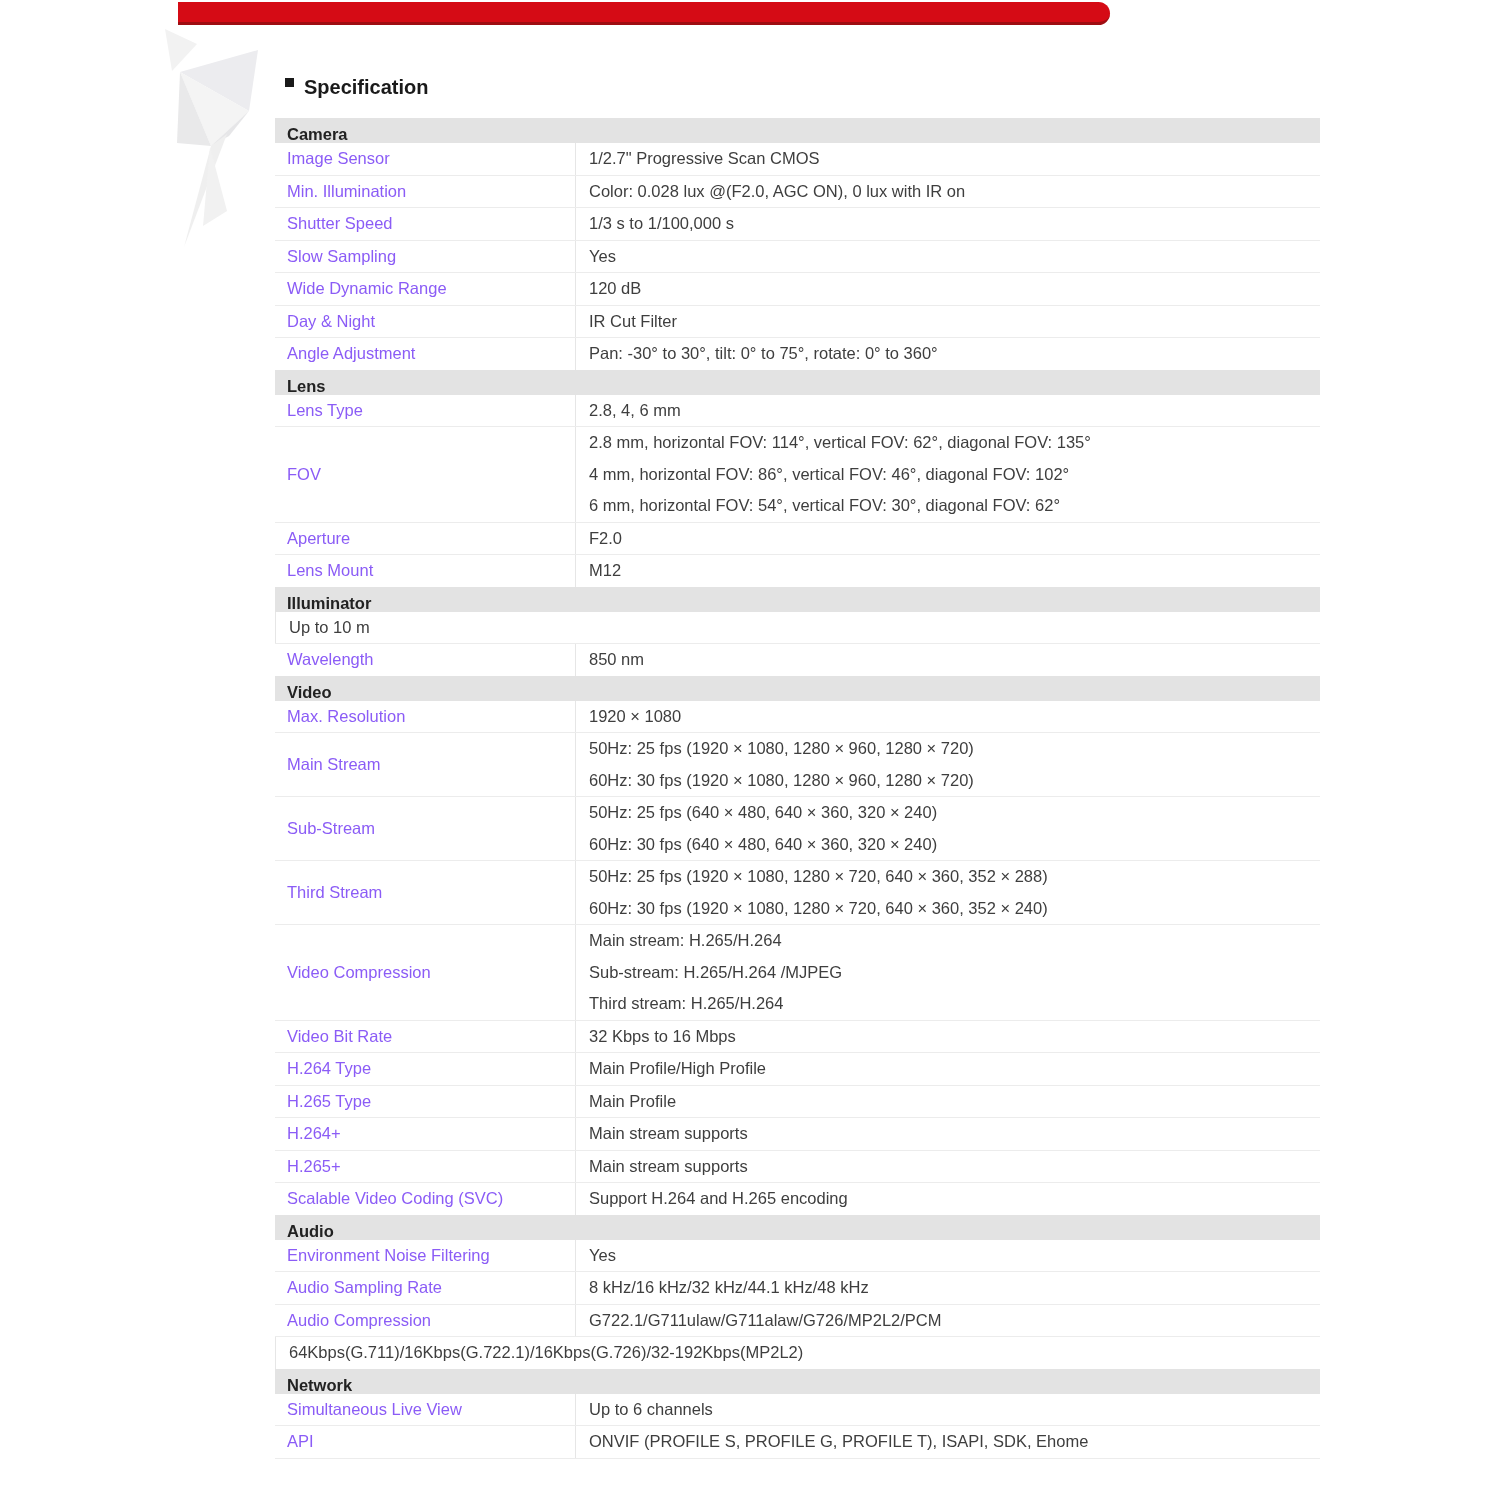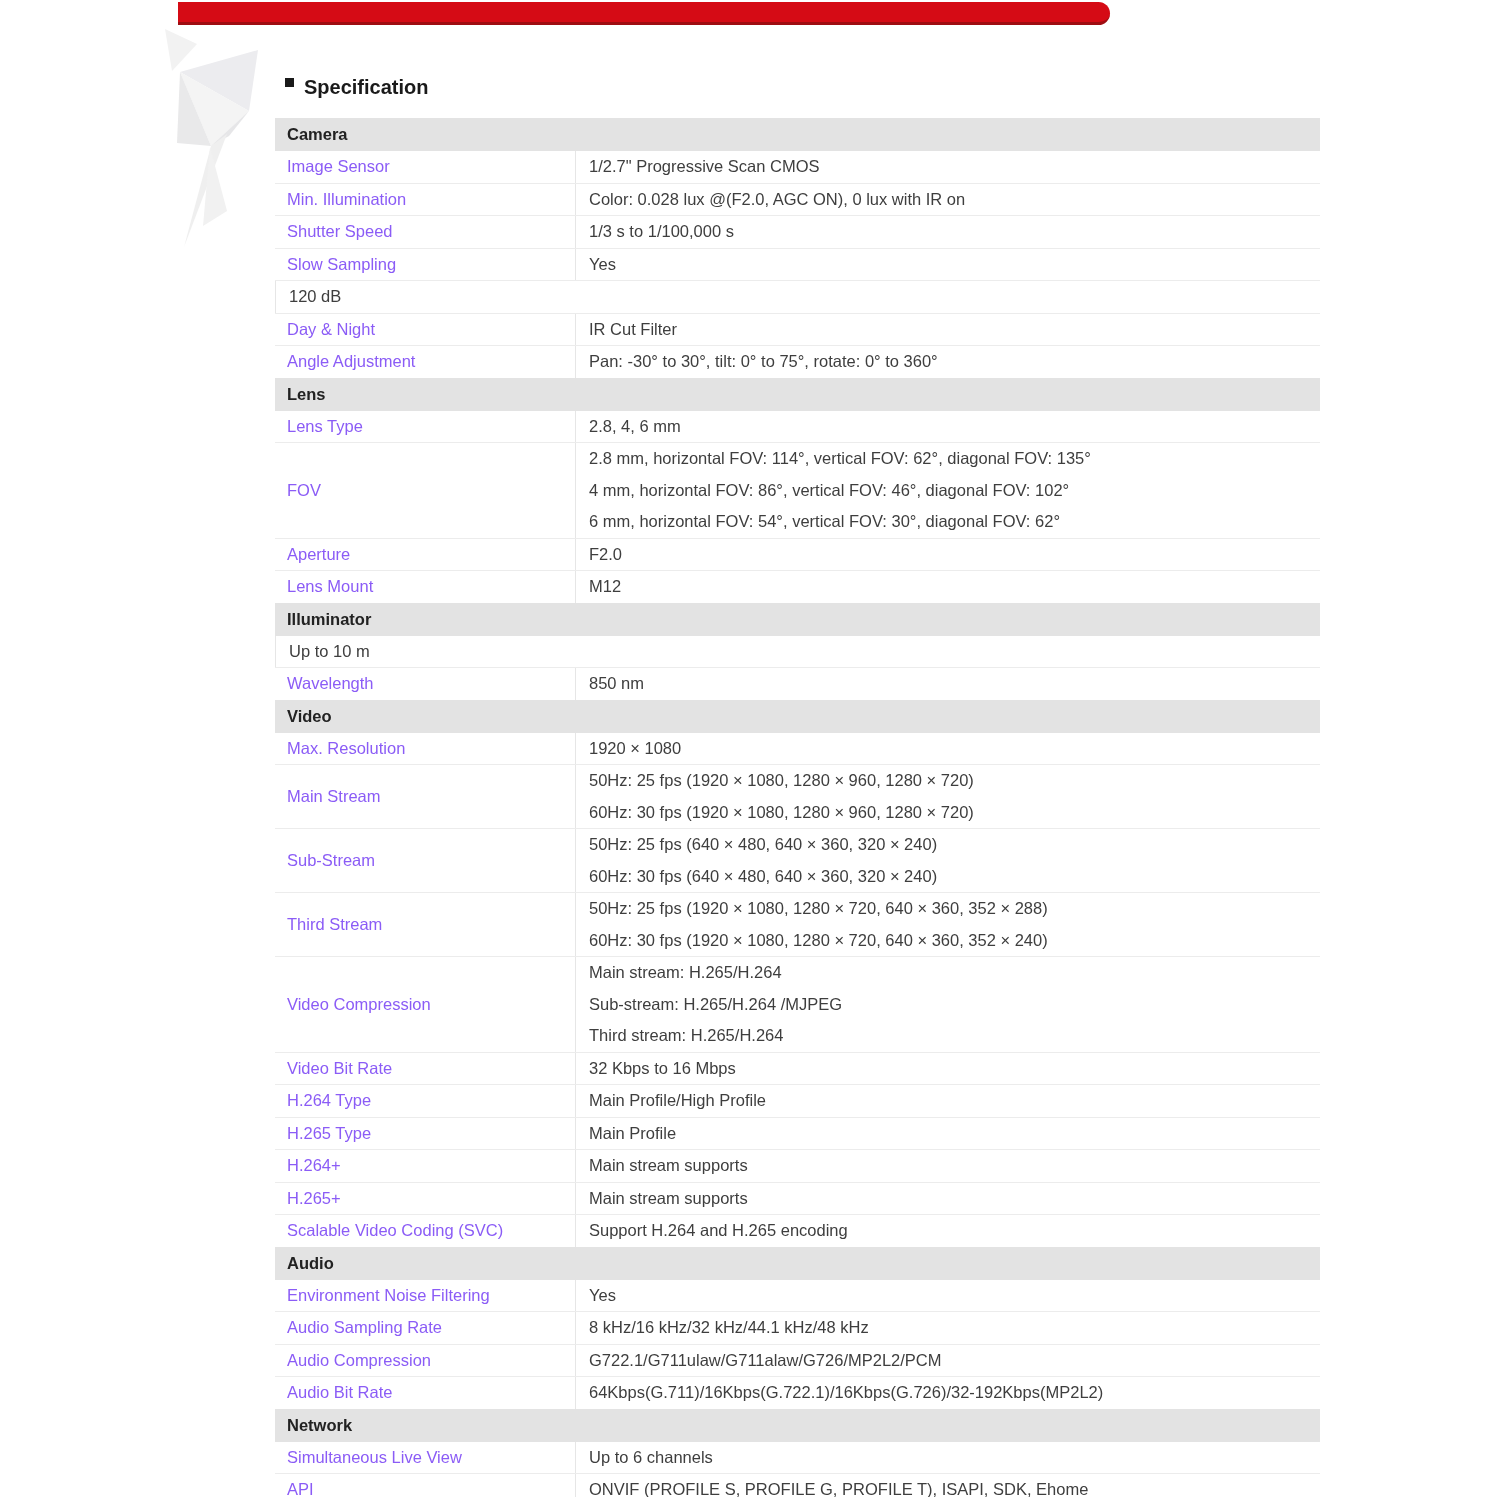--- a/index.html
+++ b/index.html
@@ -25,21 +25,21 @@
   }
   .heading .bullet{
     width:9px;height:9px;background:#1a1a1a;display:inline-block;margin-top:2px;
   }
   .spec-table{
     position:absolute;left:275px;top:118px;width:1045px;
     font-size:16.5px;color:#3e3e3e;
   }
   .section-row{
     background:#e3e3e3;color:#222222;font-weight:bold;
-    padding:6px 12px;line-height:20px;box-sizing:border-box;height:33px;
+    padding:6px 12px;line-height:20px;box-sizing:border-box;height:25px;
   }
   .spec-row{
     display:flex;align-items:center;background:#ffffff;
   }
   .spec-row + .spec-row{border-top:1px solid #ececec;}
   .spec-table .spec-row:last-child{border-bottom:1px solid #ececec;}
   .cell{box-sizing:border-box;}
   .cell.label{
     width:300px;flex:0 0 300px;padding:0 10px 0 12px;color:#8b5cf6;
     align-self:stretch;display:flex;align-items:center;
@@ -90,20 +90,21 @@
         <div class="value-line">1/3 s to 1/100,000 s</div>
       </div>
     </div>
     <div class="spec-row">
       <div class="cell label">Slow Sampling</div>
       <div class="cell value">
         <div class="value-line">Yes</div>
       </div>
     </div>
     <div class="spec-row">
+      <div class="cell label">Wide Dynamic Range</div>
       <div class="cell value">
         <div class="value-line">120 dB</div>
       </div>
     </div>
     <div class="spec-row">
       <div class="cell label">Day &amp; Night</div>
       <div class="cell value">
         <div class="value-line">IR Cut Filter</div>
       </div>
     </div>
@@ -237,21 +238,20 @@
         <div class="value-line">8 kHz/16 kHz/32 kHz/44.1 kHz/48 kHz</div>
       </div>
     </div>
     <div class="spec-row">
       <div class="cell label">Audio Compression</div>
       <div class="cell value">
         <div class="value-line">G722.1/G711ulaw/G711alaw/G726/MP2L2/PCM</div>
       </div>
     </div>
     <div class="spec-row">
-      <div class="cell label">Audio Bit Rate</div>
       <div class="cell value">
         <div class="value-line">64Kbps(G.711)/16Kbps(G.722.1)/16Kbps(G.726)/32-192Kbps(MP2L2)</div>
       </div>
     </div>
     <div class="section-row">Network</div>
     <div class="spec-row">
       <div class="cell label">Simultaneous Live View</div>
       <div class="cell value">
         <div class="value-line">Up to 6 channels</div>
       </div>

